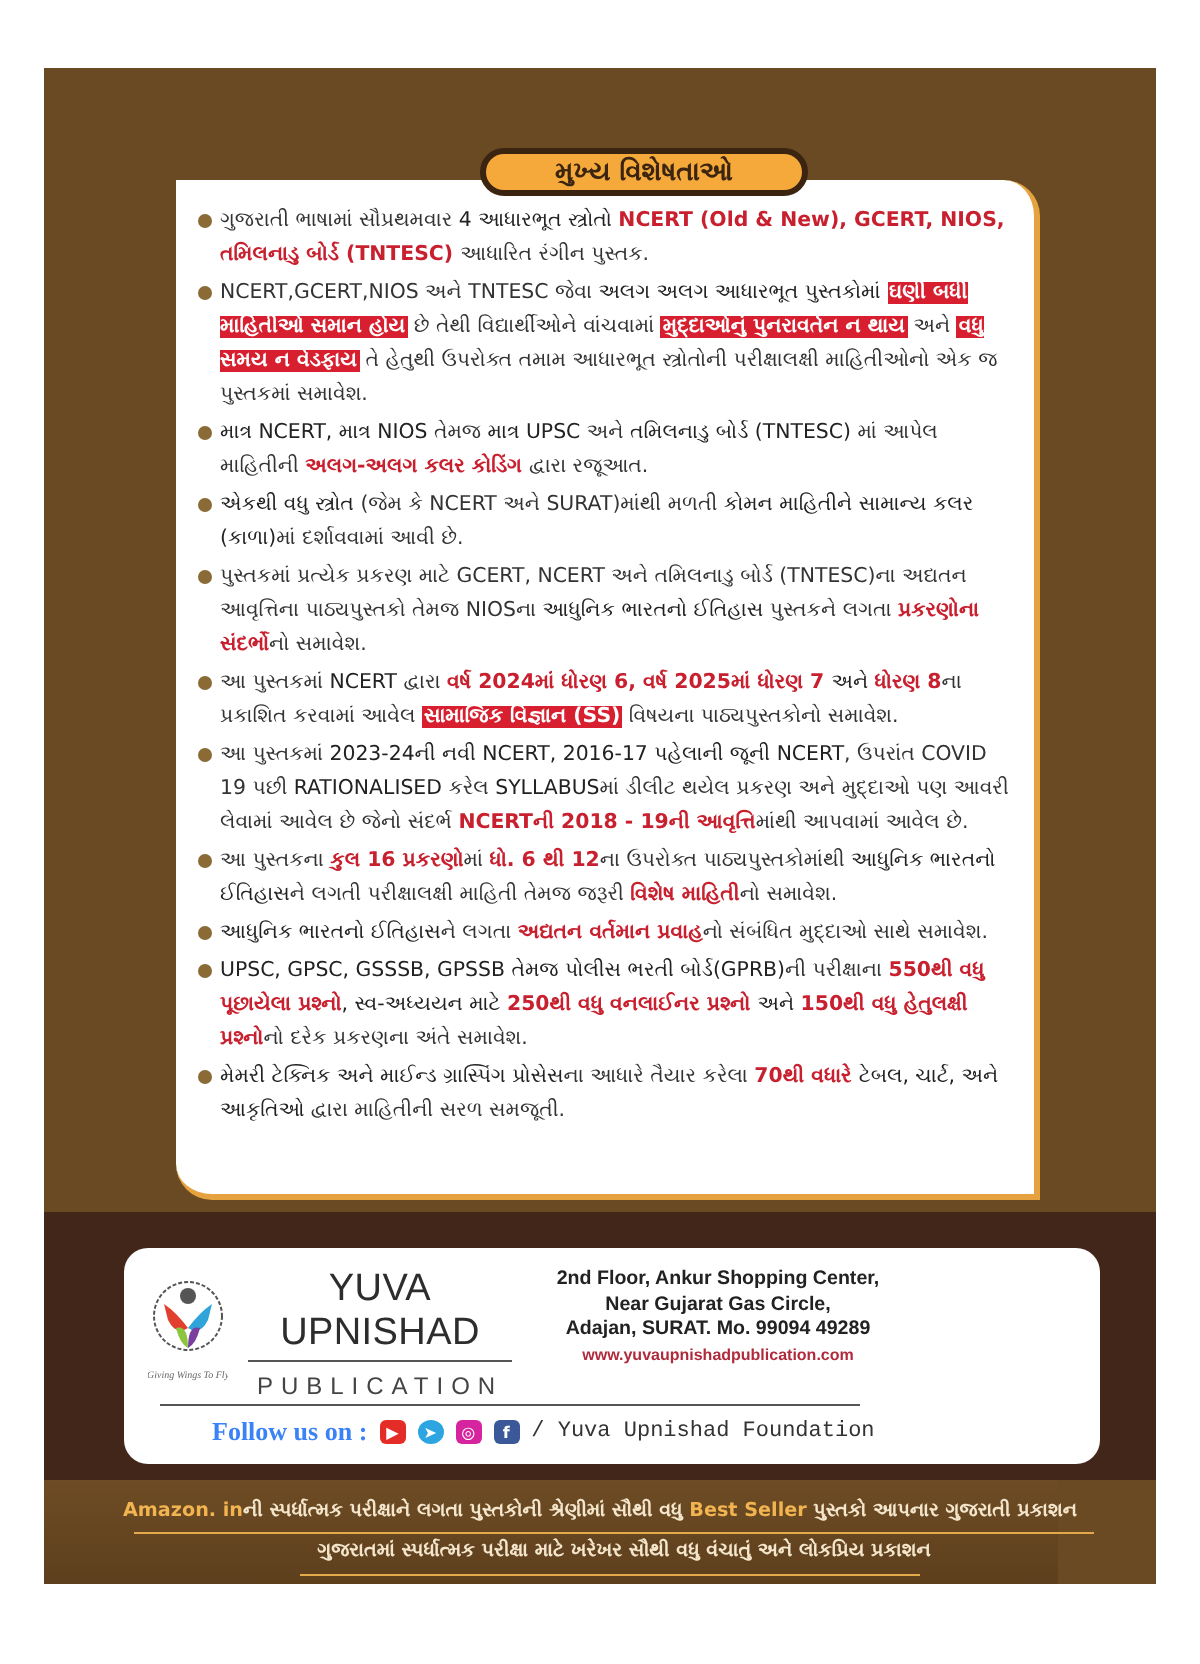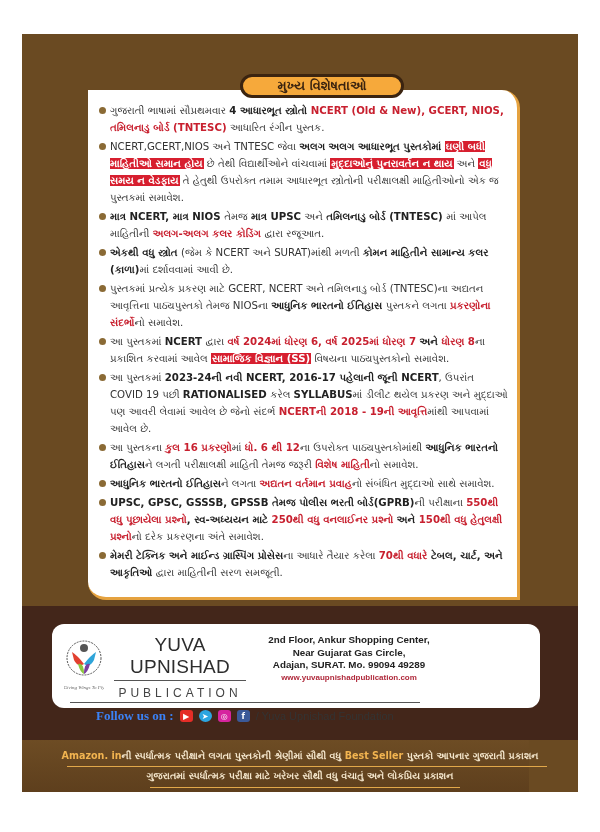--- a/index.html
+++ b/index.html
@@ -5,39 +5,39 @@
   html,body{margin:0;padding:0;background:#ffffff;}
   body{width:600px;height:832px;position:relative;overflow:hidden;font-family:"DejaVu Sans","Liberation Sans",sans-serif;}
   .frame{position:absolute;left:22px;top:34px;width:556px;height:758px;background:#6a4a22;}
   .dark-band{position:absolute;left:0;top:572px;width:556px;height:134px;background:#43261a;}
   .bottom-band{position:absolute;left:0;top:706px;width:507px;height:52px;background:linear-gradient(#6d4c24,#5e3f1d);}
   .card{position:absolute;left:66px;top:56px;width:432px;height:510px;background:#ffffff;border-radius:0 18px 0 18px;border-right:3px solid #e5a23f;border-bottom:3px solid #e5a23f;box-sizing:border-box;}
   .pill{position:absolute;left:218px;top:40px;width:164px;height:24px;background:#f6a93b;border:3px solid #3b2410;border-radius:14px;box-sizing:border-box;display:flex;align-items:center;justify-content:center;font-weight:bold;font-size:13px;color:#3b2410;}
   .list{position:absolute;left:10px;top:12px;width:410px;margin:0;padding:0;list-style:none;font-size:10.2px;line-height:17px;color:#333;}
   .list li{position:relative;padding-left:12px;margin-bottom:2px;}
   .list li .dot{position:absolute;left:1px;top:5px;width:7px;height:7px;border-radius:50%;background:#8a6a35;}
-  .b{font-weight:bold;color:#222;text-align:center;}
+  .b{font-weight:normal;color:#222;text-align:center;}
   .r{color:#c8202f;font-weight:bold;}
   .hl{background:#d71f2f;color:#fff;font-weight:bold;padding:0 1px;}
-  .pub-card{position:absolute;left:30px;top:584px;width:488px;height:84px;background:#fff;border-radius:12px;}
+  .pub-card{position:absolute;left:40px;top:584px;width:488px;height:108px;background:#fff;border-radius:12px;}
   .logo{position:absolute;left:12px;top:10px;width:40px;height:62px;}
   .brand{position:absolute;left:62px;top:10px;width:132px;text-align:center;}
   .brand-name{font-family:"Liberation Sans",sans-serif;font-size:19px;color:#2d2d2d;border-bottom:1px solid #555;padding-bottom:2px;letter-spacing:0.2px;}
   .brand-sub{font-family:"Liberation Sans",sans-serif;font-size:12px;letter-spacing:4px;color:#444;margin-top:5px;}
   .addr{position:absolute;left:202px;top:10px;width:190px;text-align:center;font-family:"Liberation Sans",sans-serif;font-size:9.8px;line-height:12.5px;color:#222;font-weight:bold;}
   .addr .url{color:#b02a3c;font-size:8px;}
   .divider{position:absolute;left:18px;top:78px;width:350px;height:1px;background:#555;}
   .follow{position:absolute;left:44px;top:84px;display:flex;align-items:center;gap:6px;}
   .follow-label{font-family:"Liberation Serif",serif;font-weight:bold;font-size:13px;color:#3b82f6;}
   .soc{width:13px;height:12px;border-radius:3px;display:inline-flex;align-items:center;justify-content:center;color:#fff;font-size:8px;font-weight:bold;}
-  .handle{font-family:Liberation Sans, sans-serif;font-size:11px;color:#333;}
+  .handle{font-family:Liberation Mono, monospace;font-size:11px;color:#333;}
   .tag1{position:absolute;left:0;top:10px;width:556px;text-align:center;font-size:9.6px;color:#f4e6cc;font-weight:bold;white-space:nowrap;}
   .tag1 .gold{color:#f2b450;}
   .rule1{position:absolute;left:45px;top:26px;width:480px;height:1px;background:#e2a84a;}
-  .tag2{position:absolute;left:0;top:30px;width:556px;text-align:center;font-size:9.6px;color:#f4e6cc;font-weight:bold;}
+  .tag2{position:absolute;left:12px;top:30px;width:556px;text-align:center;font-size:9.6px;color:#f4e6cc;font-weight:bold;}
   .rule2{position:absolute;left:128px;top:47px;width:310px;height:1px;background:#e2a84a;}
 </style>
 </head>
 <body>
 
 <div class="frame">
   <div class="card">
     <ul class="list" id="feature-list">
         <li><span class="dot"></span><span>ગુજરાતી ભાષામાં સૌપ્રથમવાર </span><span class="b">4 આધારભૂત સ્ત્રોતો </span><span class="r">NCERT (Old &amp; New), GCERT, NIOS, તમિલનાડુ બોર્ડ (TNTESC) </span><span>આધારિત રંગીન પુસ્તક.</span></li>
         <li><span class="dot"></span><span>NCERT,GCERT,NIOS અને TNTESC જેવા </span><span class="b">અલગ અલગ આધારભૂત પુસ્તકોમાં </span><span class="hl">ઘણી બધી માહિતીઓ સમાન હોય</span><span> છે તેથી વિદ્યાર્થીઓને વાંચવામાં </span><span class="hl">મુદ્દાઓનું પુનરાવર્તન ન થાય</span><span> અને </span><span class="hl">વધુ સમય ન વેડફાય</span><span> તે હેતુથી ઉપરોક્ત તમામ આધારભૂત સ્ત્રોતોની પરીક્ષાલક્ષી માહિતીઓનો એક જ પુસ્તકમાં સમાવેશ.</span></li>

